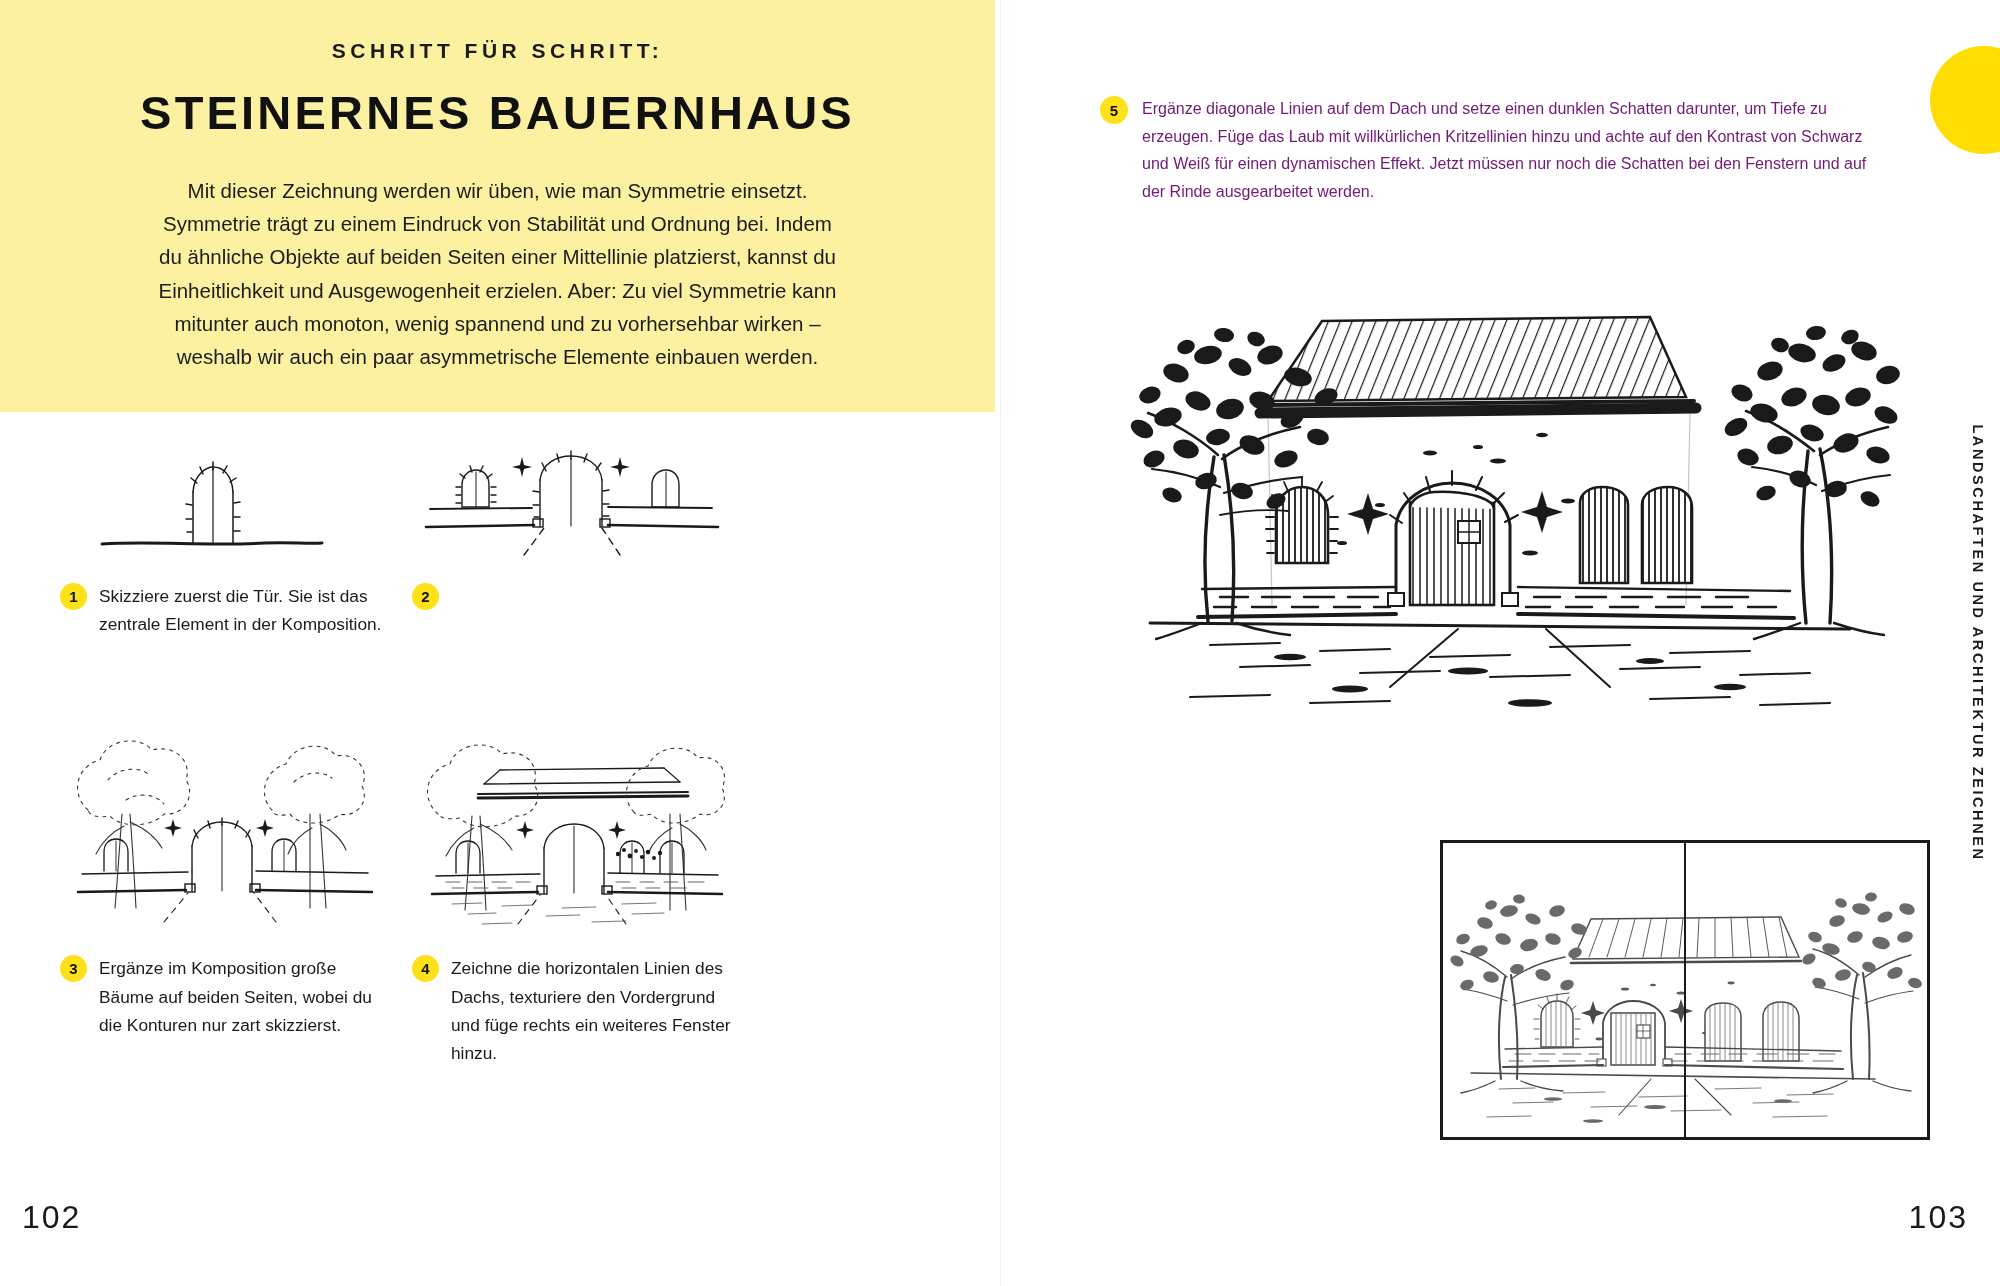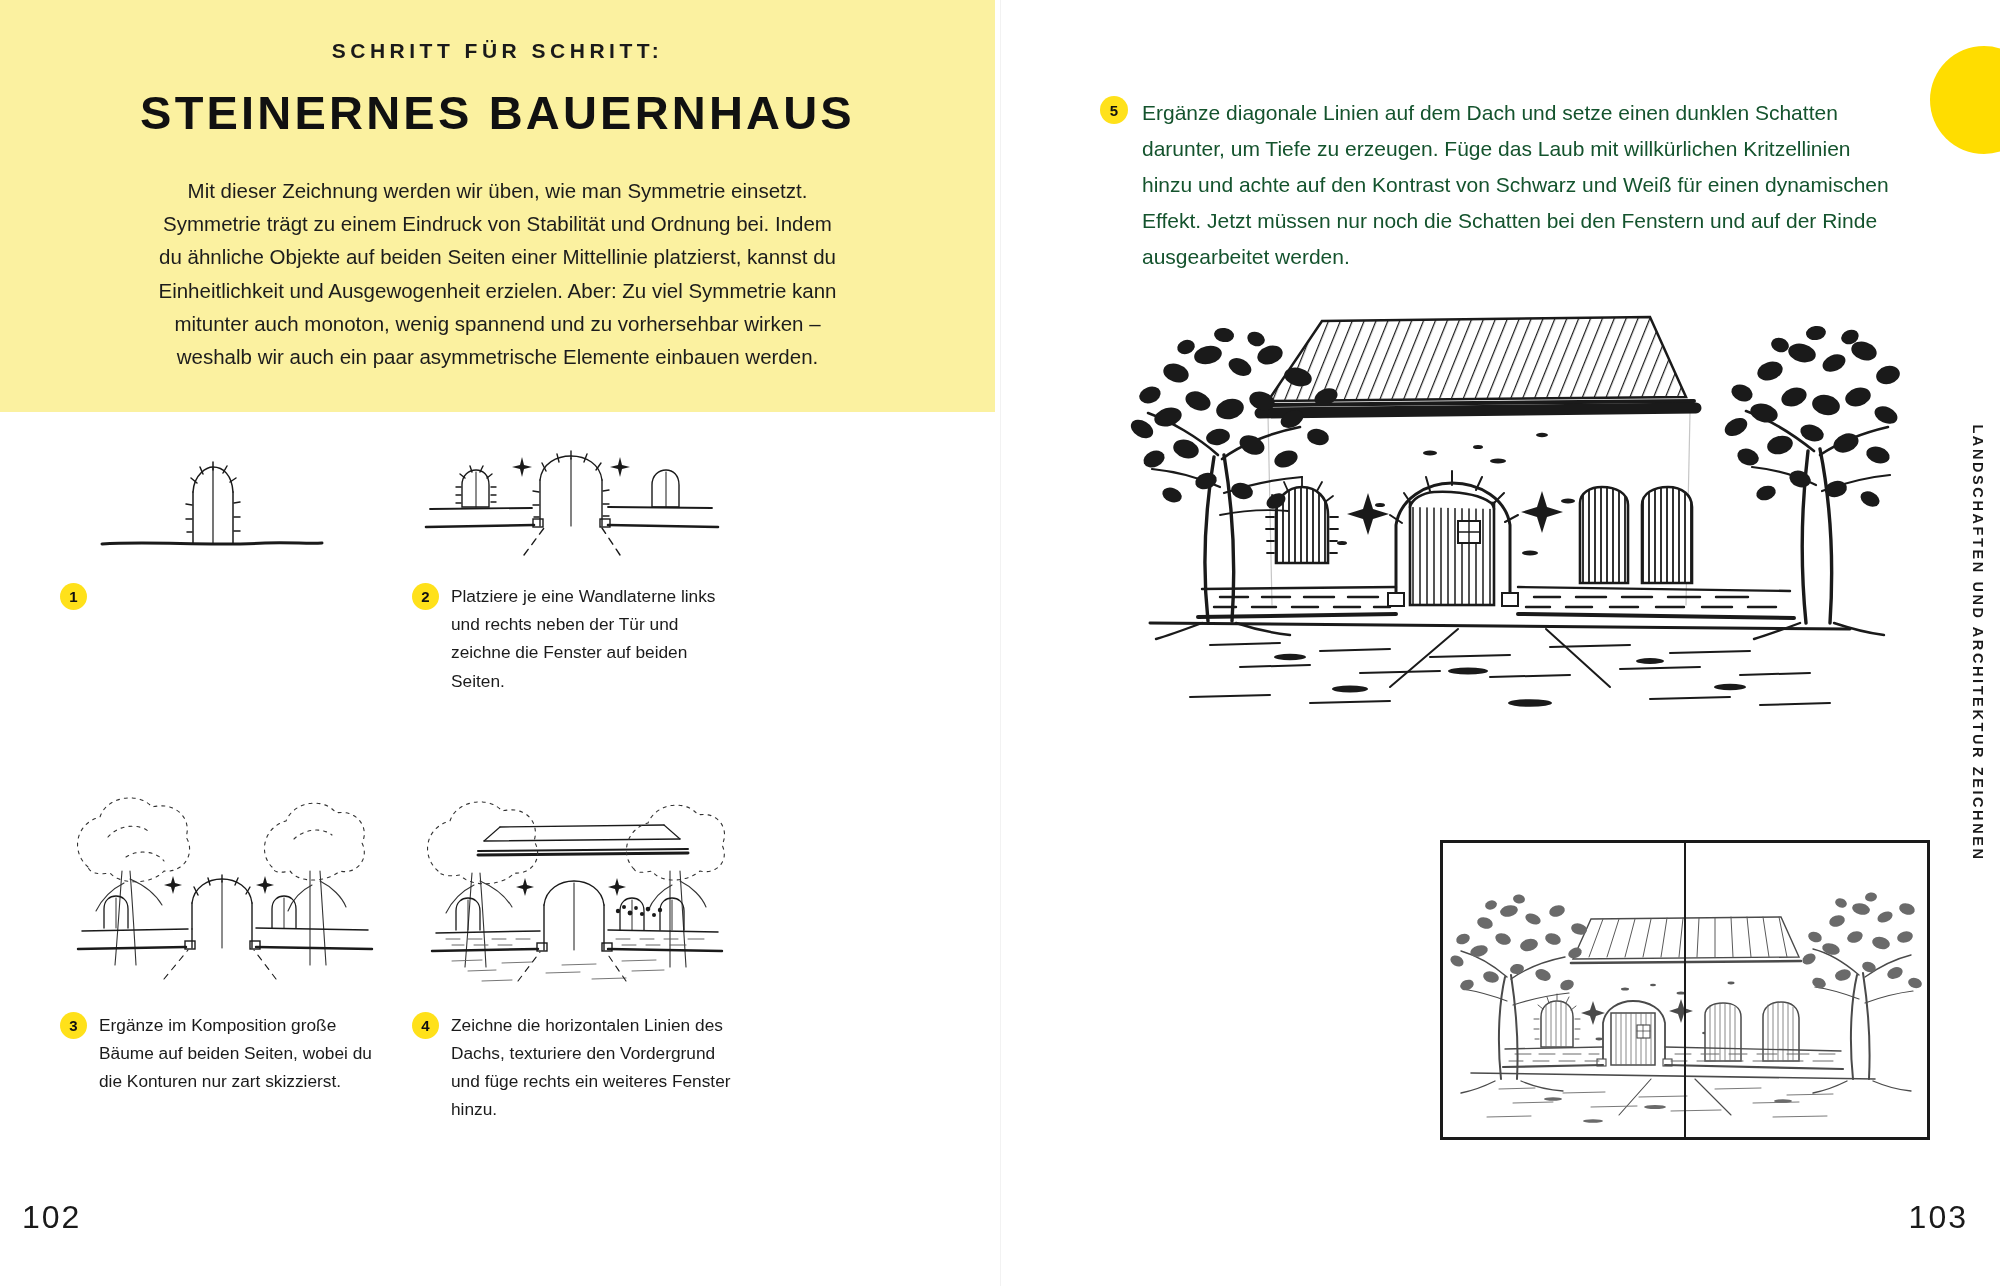--- a/index.html
+++ b/index.html
@@ -131,23 +131,23 @@
   .step5 {
     position: absolute;
     left: 100px; top: 95px;
     width: 790px;
     display: flex;
     gap: 14px;
     align-items: flex-start;
   }
   .step5 .badge { width: 28px; height: 28px; font-size: 15px; }
   .step5-text {
-    font-size: 21px;
+    font-size: 16px;
     line-height: 1.72;
-    color: #14532d;
+    color: #701a75;
   }
 
   .hero {
     position: absolute;
     left: 90px; top: 205px;
     width: 810px; height: 520px;
   }
 
   .note {
     position: absolute;
@@ -229,20 +229,21 @@
             <path d="M153 23 L153 98" stroke-width="1.2"></path>
 
             <path d="M137 38 L131 33 M143 29 L140 22 M153 25 L153 17 M163 28 L167 21 M170 37 L176 33"></path>
             <path d="M132 60 L126 59 M132 74 L126 74 M132 87 L127 87"></path>
             <path d="M174 58 L180 57 M174 72 L180 72 M174 86 L180 86"></path>
           </g>
         </svg>
 
         <div class="caption">
           <span class="badge">1</span>
+          <span class="caption-text">Skizziere zuerst die Tür. Sie ist das zentrale Element in der Komposition.</span>
         </div>
       </div>
 
       <div class="step-col">
         <svg class="thumb" viewBox="0 0 330 115">
           <g fill="none" stroke="#1a1a1a" stroke-width="1.4" stroke-linecap="round">
 
             <path d="M18 64 L120 63" stroke-width="1.8"></path>
             <path d="M196 62 L300 63" stroke-width="1.8"></path>
 
@@ -271,21 +272,20 @@
             <path d="M240 62 L240 40 C 240 30, 247 25, 254 25 C 261 25, 267 30, 267 40 L267 62 Z"></path>
             <path d="M254 27 L254 62" stroke-width="1"></path>
 
             <path d="M110 12 L112 20 L120 22 L112 24 L110 32 L108 24 L100 22 L108 20 Z" fill="#1a1a1a" stroke="none"></path>
             <path d="M208 12 L210 20 L218 22 L210 24 L208 32 L206 24 L198 22 L206 20 Z" fill="#1a1a1a" stroke="none"></path>
           </g>
         </svg>
 
         <div class="caption">
           <span class="badge">2</span>
-          <span class="caption-text">Platziere je eine Wandlaterne links und rechts neben der Tür und zeichne die Fenster auf beiden Seiten.</span>
         </div>
       </div>
     </div>
 
     <div class="row-gap"></div>
 
     <div class="step-row">
 
       <div class="step-col">
         <svg class="thumb tall" viewBox="0 0 330 210">

